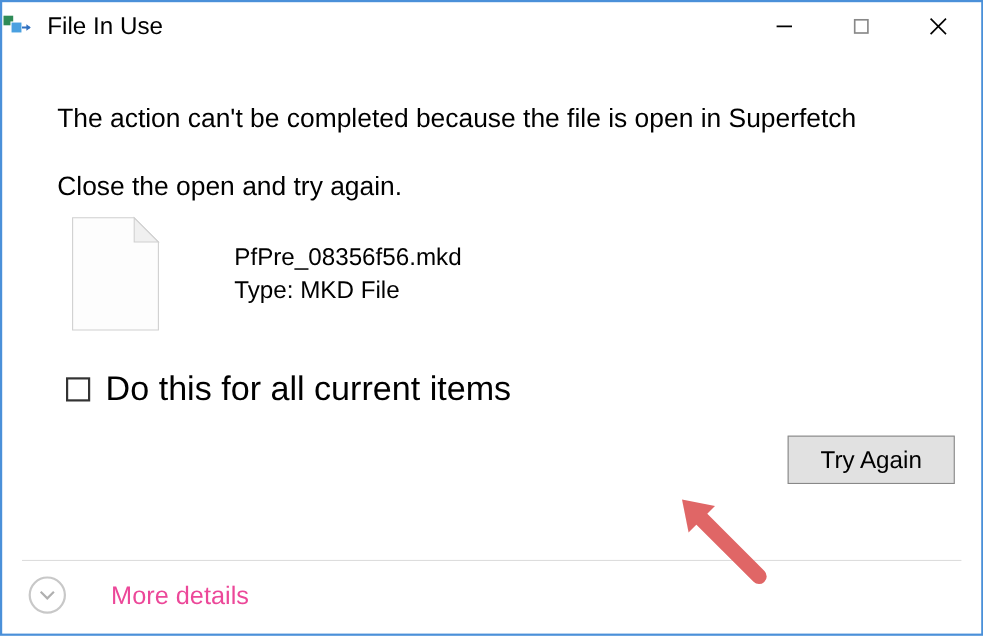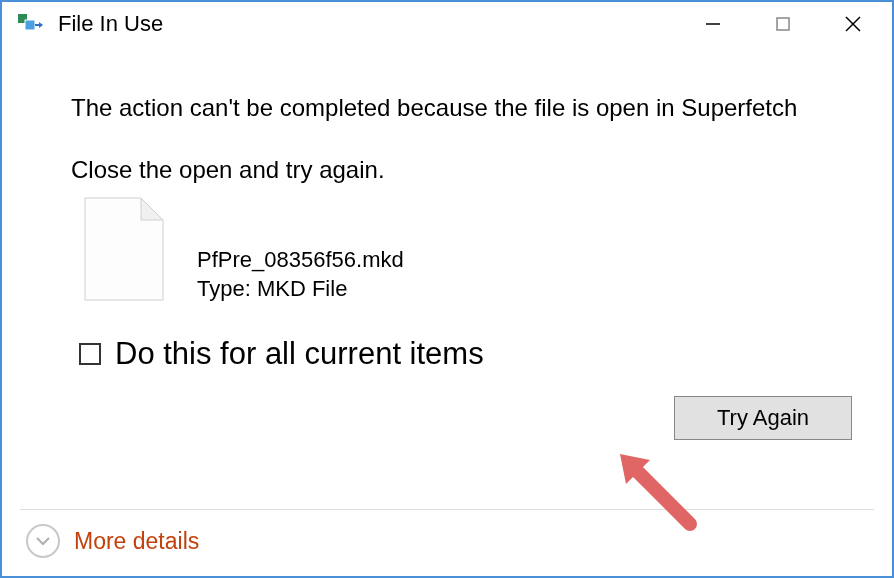--- a/index.html
+++ b/index.html
@@ -7,40 +7,40 @@
     .window {
       width: 894px; height: 578px;
       border: 2px solid #4a90d9;
       background: #fff;
       position: relative;
     }
     .titlebar {
       height: 44px;
       display: flex;
       align-items: center;
-      padding: 0 4px 0 16px;
+      padding: 0 4px 0 1px;
       font-size: 22px;
     }
     .titlebar-icon {
       width: 26px; height: 20px;
       margin-right: 14px;
       position: relative;
     }
     .titlebar-text { flex: 1; }
     .win-controls { display: flex; align-items: center; gap: 0; }
     .win-btn {
       width: 70px; height: 40px;
       display: flex; align-items: center; justify-content: center;
       cursor: pointer;
       font-family: inherit;
     }
-    .body-area { padding: 30px 50px 0 50px; margin-left: 19px; }
+    .body-area { padding: 30px 34px 0 50px; }
     .headline { font-size: 24px; margin-top: 18px; margin-bottom: 34px; }
     .instruction { font-size: 24px; margin-bottom: 10px; }
-    .file-row { display: flex; align-items: flex-end; margin-left: 8px; }
+    .file-row { display: flex; align-items: center; margin-left: 8px; gap: 35px; }
     .file-icon {
       width: 90px; height: 110px;
       margin-right: 28px;
       position: relative;
       flex-shrink: 0;
     }
     .file-details { font-size: 22px; line-height: 1.35; }
     .checkbox-row {
       display: flex; align-items: center;
       margin-top: 32px; margin-left: 8px;
@@ -51,21 +51,21 @@
       border: 2px solid #333;
       margin-right: 14px;
       background: #fff;
     }
     .button-row {
       display: flex; justify-content: flex-end;
       gap: 22px;
       margin-top: 24px; margin-right: -10px;
     }
     .btn {
-      width: 178px; height: 44px;
+      width: 152px; height: 44px;
       border: 1px solid #888;
       background: #e1e1e1;
       font-size: 22px;
       display: flex; align-items: center; justify-content: center;
       cursor: pointer;
     }
     .btn-highlight-wrap {
       border: 10px solid #e06666;
       margin: -10px;
       position: relative;
@@ -74,23 +74,24 @@
       position: absolute;
       left: 18px; right: 18px;
       bottom: 66px;
       height: 1px;
       background: #ddd;
     }
     .footer {
       position: absolute;
       bottom: 18px; left: 24px;
       display: flex; align-items: center;
-      color: #c2410c;
+      color: #ec4899;
       font-size: 23px;
       cursor: pointer;
+      gap: 27px;
     }
     .chevron-circle {
       width: 34px; height: 34px;
       border: 2px solid #c8c8c8;
       border-radius: 50%;
       display: flex; align-items: center; justify-content: center;
       margin-right: 14px;
     }
     .arrow-annotation {
       position: absolute;

